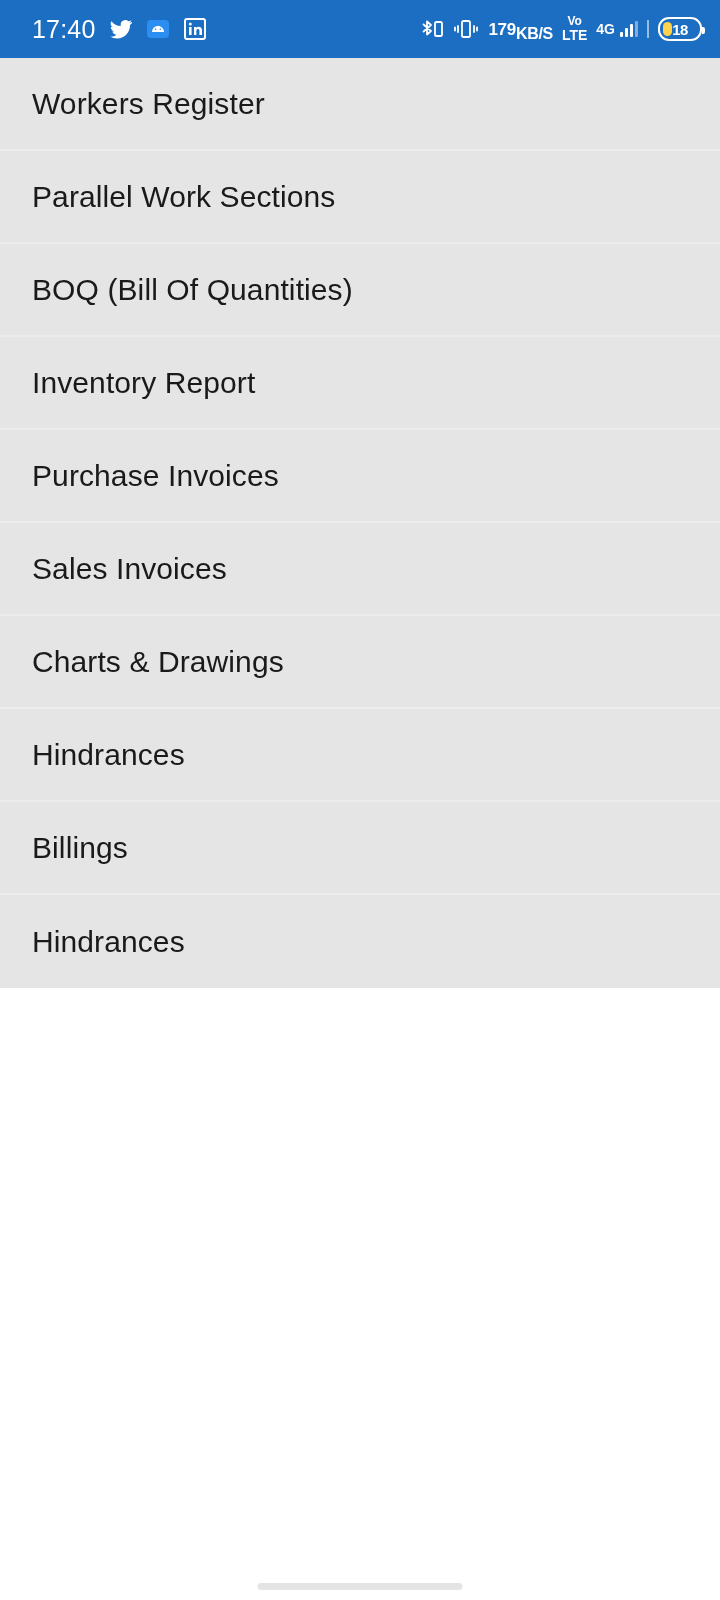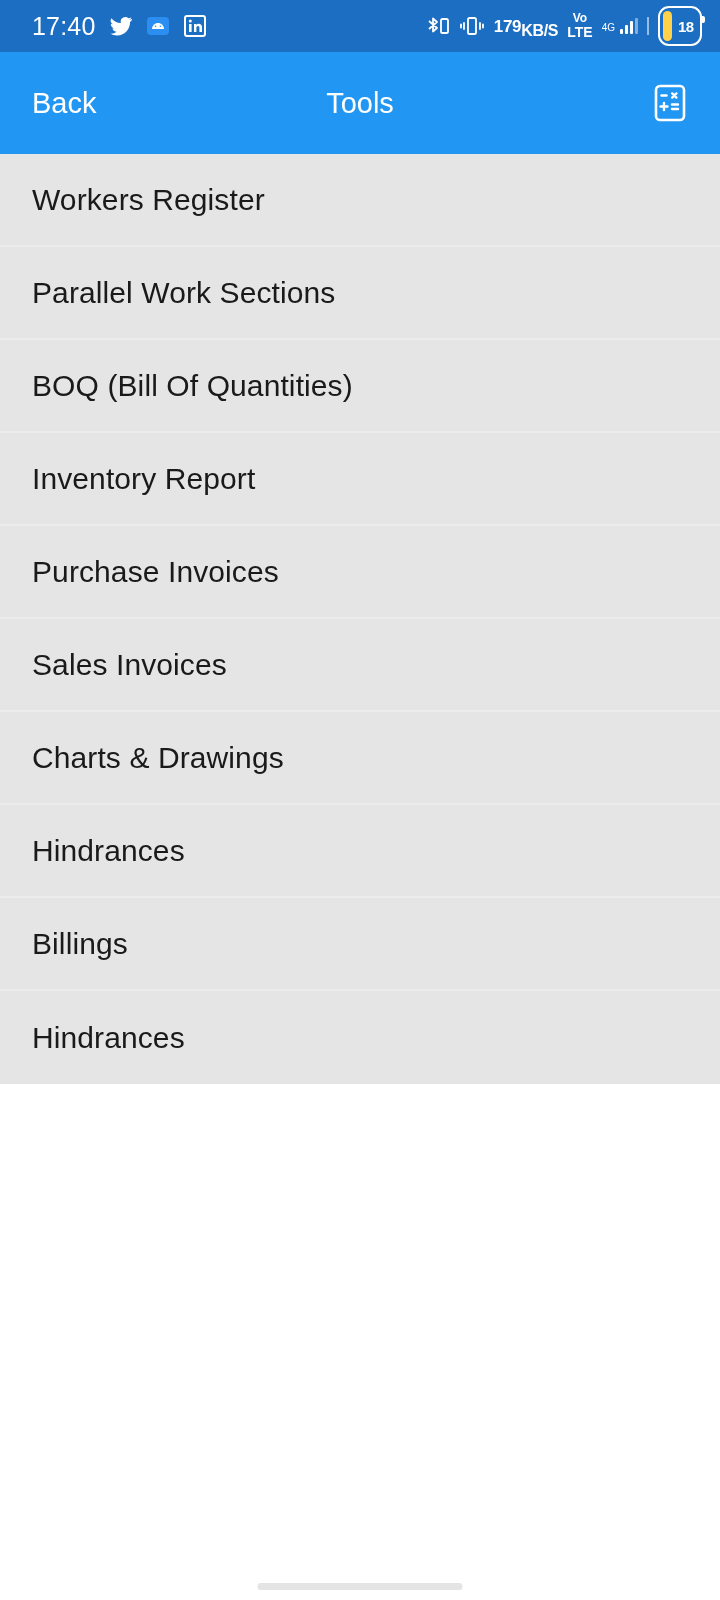--- a/index.html
+++ b/index.html
@@ -16,21 +16,21 @@
     position: relative;
     width: 720px;
     height: 1600px;
     background: #ffffff;
     overflow: hidden;
   }
 
   
   .status-bar {
     position: relative;
-    height: 52px;
+    height: 58px;
     background: #1b6ec2;
     display: flex;
     align-items: center;
     justify-content: space-between;
     padding: 0 18px 0 32px;
   }
 
   .status-left {
     display: flex;
     align-items: center;
@@ -78,22 +78,22 @@
   .volte .v1 { font-size: 12px; font-weight: bold; }
   .volte .v2 { font-size: 14px; font-weight: bold; }
 
   .signal-wrap {
     display: flex;
     align-items: flex-end;
     gap: 5px;
   }
   .net-label {
     color: #ffffff;
-    font-size: 10px;
-    font-weight: normal;
+    font-size: 14px;
+    font-weight: bold;
     line-height: 1;
     margin-bottom: 1px;
   }
   .bars { display: flex; align-items: flex-end; gap: 2px; height: 16px; }
   .bars i { width: 3px; background: #ffffff; display: block; border-radius: 1px; }
   .bars i:nth-child(1) { height: 5px; }
   .bars i:nth-child(2) { height: 9px; }
   .bars i:nth-child(3) { height: 13px; }
   .bars i:nth-child(4) { height: 16px; background: rgba(255,255,255,0.45); }
 
@@ -104,21 +104,21 @@
   }
 
   .battery {
     position: relative;
     width: 44px;
     height: 24px;
     border: 2px solid #ffffff;
     border-radius: 11px;
     display: flex;
     align-items: center;
-    padding: 18px;
+    padding: 2px;
     justify-content: flex-end;
   }
   .battery::after {
     content: "";
     position: absolute;
     right: -5px;
     top: 8px;
     width: 3px;
     height: 7px;
     background: #ffffff;
@@ -293,33 +293,20 @@
 
       <span class="divider-pipe"></span>
 
       <span class="battery">
         <span class="fill"></span>
         <span class="pct">18</span>
       </span>
     </div>
   </div>
 
-  <div class="app-bar">
-    <button class="appbar-back">Back</button>
-    <div class="appbar-title">Tools</div>
-    <div class="appbar-action">
-      <svg width="36" height="38" viewBox="0 0 36 38">
-        <rect x="4" y="2" width="28" height="34" rx="4" fill="none" stroke="#ffffff" stroke-width="2.6"></rect>
-        <path d="M9.5 11.5h5" stroke="#ffffff" stroke-width="2.4" stroke-linecap="round"></path>
-        <path d="M20.2 9.4l4.2 4.2M24.4 9.4l-4.2 4.2" stroke="#ffffff" stroke-width="2.4" stroke-linecap="round"></path>
-        <path d="M12 19v7M8.5 22.5h7" stroke="#ffffff" stroke-width="2.4" stroke-linecap="round"></path>
-        <path d="M20 20.5h6M20 25h6" stroke="#ffffff" stroke-width="2.4" stroke-linecap="round"></path>
-      </svg>
-    </div>
-  </div>
 
   <div class="tools-list">
     <div class="tool-row">
       <span class="tool-label">Workers Register</span>
     </div>
     <div class="tool-row">
       <span class="tool-label">Parallel Work Sections</span>
     </div>
     <div class="tool-row">
       <span class="tool-label">BOQ (Bill Of Quantities)</span>

